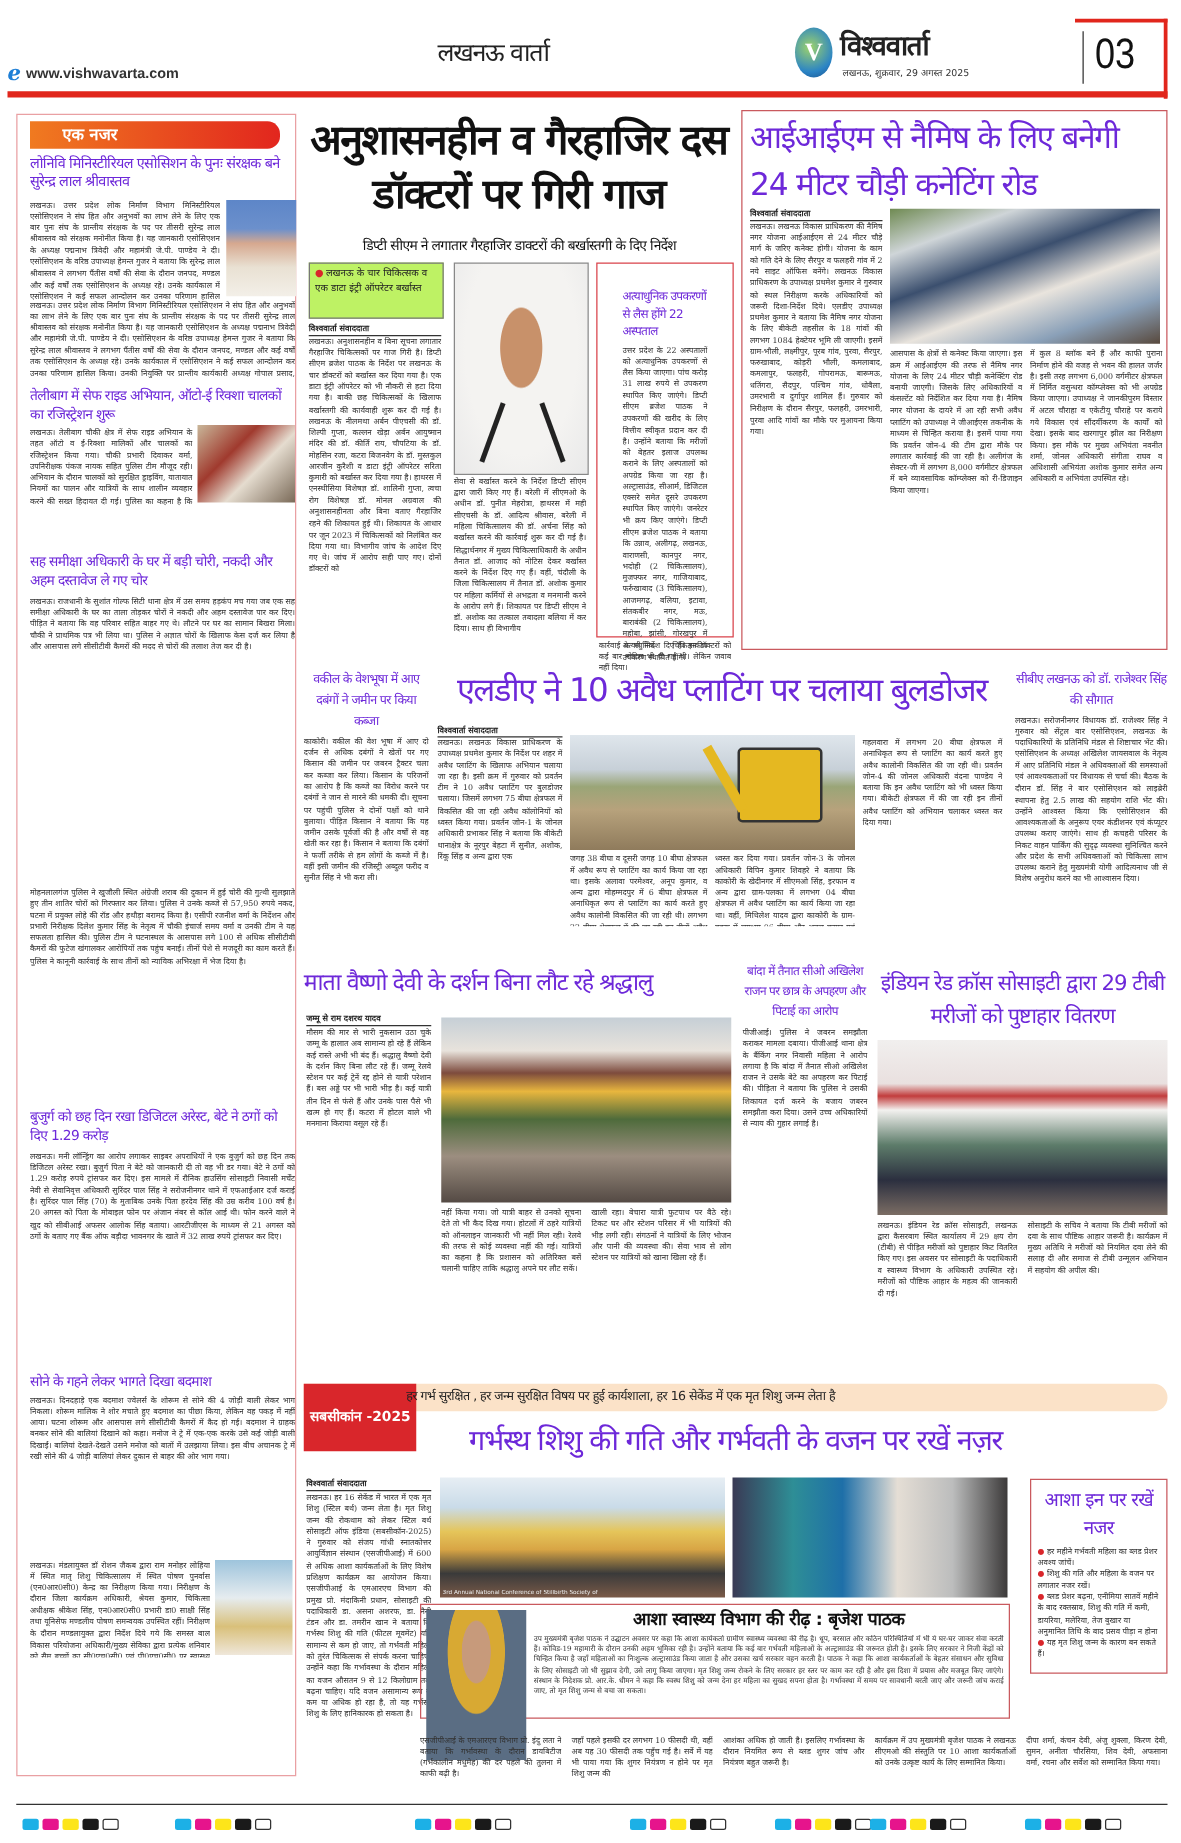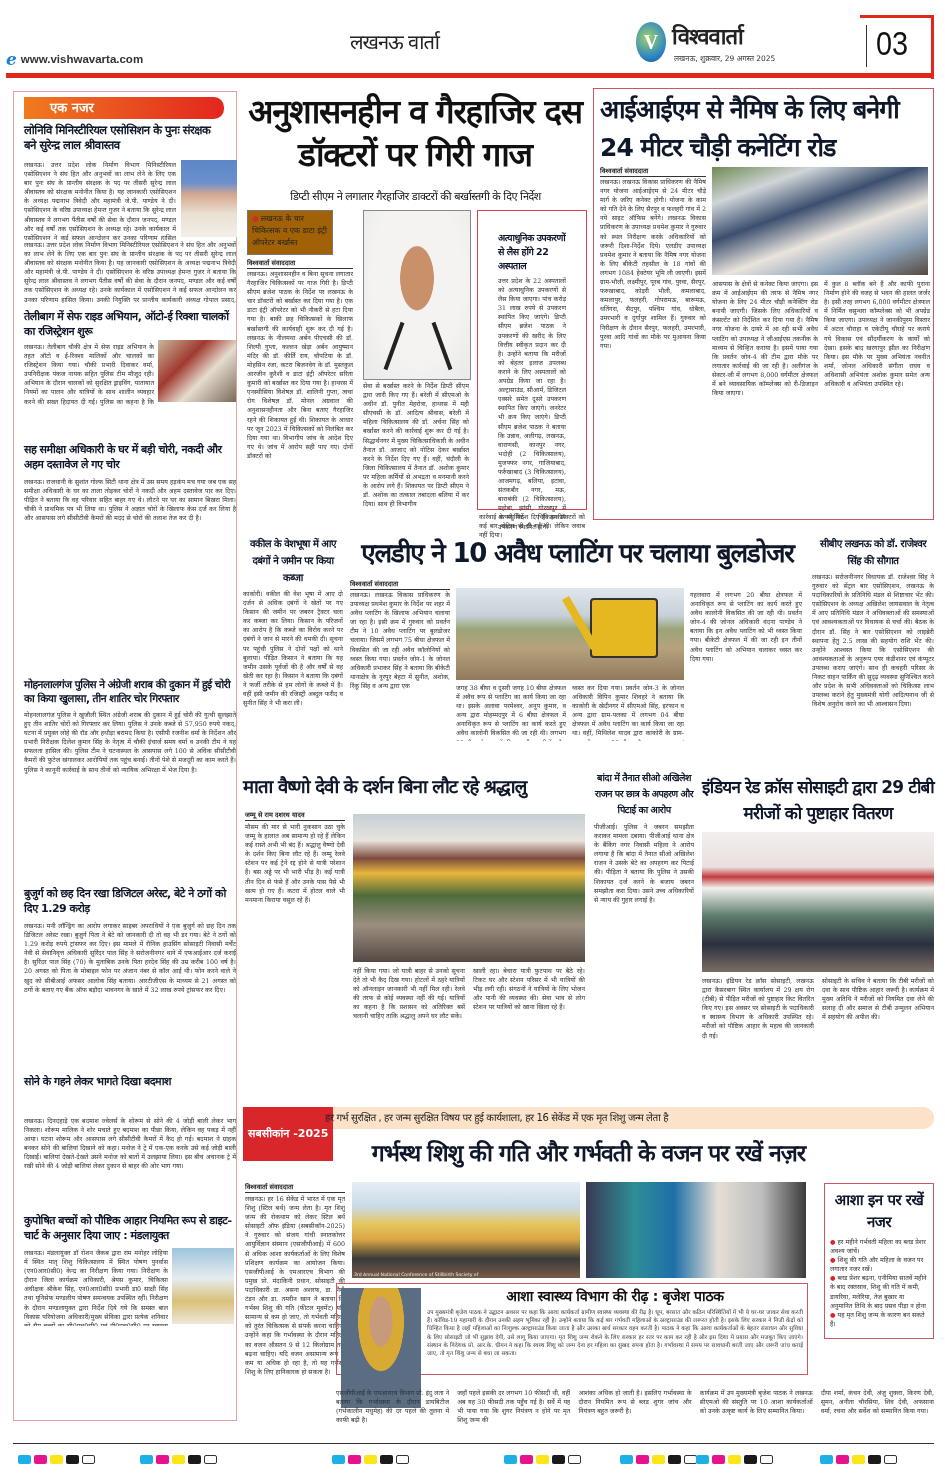--- a/index.html
+++ b/index.html
@@ -1,20 +1,20 @@
 <!DOCTYPE html>
 <html><head>
 <meta charset="utf-8">
 <style>
   html,body{margin:0;padding:0;background:#fff;}
   body{width:945px;height:1474px;position:relative;overflow:hidden;font-family:"DejaVu Sans",sans-serif;color:#222;}
   .abs{position:absolute;}
   .txt{font-family:"DejaVu Serif",serif;font-size:6.3px;line-height:9.1px;color:#333;text-align:justify;overflow:hidden;}
   .hd{font-family:"DejaVu Sans",sans-serif;color:#111;font-weight:bold;letter-spacing:-0.3px;}
-  .hd-light{font-family:"DejaVu Sans",sans-serif;color:#0f172a;font-weight:bold;letter-spacing:-0.5px;}
+  .hd-light{font-family:"DejaVu Sans",sans-serif;color:#6d28d9;font-weight:normal;letter-spacing:-0.5px;}
   .byline{font-family:"DejaVu Sans",sans-serif;font-size:6.5px;font-weight:bold;color:#222;border-bottom:1px solid #333;padding-bottom:1px;}
   .photo{background:linear-gradient(135deg,#b9a58e,#6d7b8c 45%,#cfc7b8 80%,#8a7e6b);overflow:hidden;}
   .redbox{border:1.5px solid #d9424a;}
   .reg{display:flex;gap:3px;align-items:center;}
   .reg span{display:inline-block;width:13px;height:9px;border-radius:2px;}
   .reg .c{background:#1cb0e6}.reg .m{background:#e6148c}.reg .y{background:#fde51a}.reg .k{background:#1a1a1a}
   .reg .x{background:#fff;border:1px solid #333;width:11px;height:7px;position:relative;}
   .bullet::before{content:"●";color:#d9262b;margin-right:2px;}
 </style>
 </head>
@@ -46,39 +46,37 @@
   <div class="abs txt" style="left:10px;top:148px;width:212px;height:64px;">लखनऊ। उत्तर प्रदेश लोक निर्माण विभाग मिनिस्टीरियल एसोसिएशन ने संघ हित और अनुभवों का लाभ लेने के लिए एक बार पुनः संघ के प्रान्तीय संरक्षक के पद पर तीसरी सुरेन्द्र लाल श्रीवास्तव को संरक्षक मनोनीत किया है। यह जानकारी एसोसिएशन के अध्यक्ष पद्मनाभ त्रिवेदी और महामंत्री जे.पी. पाण्डेय ने दी। एसोसिएशन के वरिष्ठ उपाध्यक्ष हेमन्त गुजर ने बताया कि सुरेन्द्र लाल श्रीवास्तव ने लगभग पैंतीस वर्षों की सेवा के दौरान जनपद, मण्डल और कई वर्षों तक एसोसिएशन के अध्यक्ष रहे। उनके कार्यकाल में एसोसिएशन ने कई सफल आन्दोलन कर उनका परिणाम हासिल किया। उनकी नियुक्ति पर प्रान्तीय कार्यकारी अध्यक्ष गोपाल प्रसाद, प्रान्तीय उपाध्यक्ष राजीव श्रीवास्तव, संगठन मंत्री प्रशान्त शर्मा, प्रान्तीय संगठन मंत्री ममता रानी, मण्डल अध्यक्ष लखनऊ आलोक कुमार राम एवं महामंत्री पवन कुमार द्विवेदी और उपाध्यक्ष संजीव सक्सेना, जनपद अध्यक्ष वीर बहादुर यादव, जनपद सचिव शशांक शुक्ला और कोषाध्यक्ष चंदन श्रीवास्तव ने धन्यवाद ज्ञापित किया।</div>
 
   <div class="abs hd-light" style="left:10px;top:217px;width:210px;font-size:11px;line-height:15px;">तेलीबाग में सेफ राइड अभियान, ऑटो-ई रिक्शा चालकों का रजिस्ट्रेशन शुरू</div>
   <div class="abs photo" style="left:144px;top:248px;width:78px;height:62px;background:linear-gradient(135deg,#c9b79a,#a03a2e 35%,#e5dccf 60%,#7a6a58);"></div>
   <div class="abs txt" style="left:10px;top:250px;width:130px;height:64px;">लखनऊ। तेलीबाग चौकी क्षेत्र में सेफ राइड अभियान के तहत ऑटो व ई-रिक्शा मालिकों और चालकों का रजिस्ट्रेशन किया गया। चौकी प्रभारी दिवाकर वर्मा, उपनिरीक्षक पंकज नायक सहित पुलिस टीम मौजूद रही। अभियान के दौरान चालकों को सुरक्षित ड्राइविंग, यातायात नियमों का पालन और यात्रियों के साथ शालीन व्यवहार करने की सख्त हिदायत दी गई। पुलिस का कहना है कि इस पहल का उद्देश्य सार्वजनिक परिवहन को सुरक्षित बनाना और सड़क हादसों पर रोक लगाना है।</div>
   <div class="abs txt" style="left:10px;top:314px;width:212px;height:28px;"></div>
 
   <div class="abs hd-light" style="left:10px;top:350px;width:210px;font-size:11px;line-height:15px;">सह समीक्षा अधिकारी के घर में बड़ी चोरी, नकदी और अहम दस्तावेज ले गए चोर</div>
   <div class="abs txt" style="left:10px;top:385px;width:212px;height:118px;">लखनऊ। राजधानी के सुशांत गोल्फ सिटी थाना क्षेत्र में उस समय हड़कंप मच गया जब एक सह समीक्षा अधिकारी के घर का ताला तोड़कर चोरों ने नकदी और अहम दस्तावेज पार कर दिए। पीड़ित ने बताया कि वह परिवार सहित बाहर गए थे। लौटने पर घर का सामान बिखरा मिला। चौकी ने प्राथमिक पत्र भी लिया था। पुलिस ने अज्ञात चोरों के खिलाफ केस दर्ज कर लिया है और आसपास लगे सीसीटीवी कैमरों की मदद से चोरों की तलाश तेज कर दी है।</div>
 
-  <div class="abs hd-light" style="left:10px;top:585px;width:210px;font-size:10.5px;line-height:14px;">मोहनलालगंज पुलिस ने अंग्रेजी शराब की दुकान में हुई चोरी का किया खुलासा, तीन शातिर चोर गिरफ्तार</div>
   <div class="abs txt" style="left:10px;top:618px;width:212px;height:168px;">मोहनलालगंज पुलिस ने खुजौली स्थित अंग्रेजी शराब की दुकान में हुई चोरी की गुत्थी सुलझाते हुए तीन शातिर चोरों को गिरफ्तार कर लिया। पुलिस ने उनके कब्जे से 57,950 रुपये नकद, घटना में प्रयुक्त लोहे की रॉड और हथौड़ा बरामद किया है। एसीपी रजनीश वर्मा के निर्देशन और प्रभारी निरीक्षक दिलेश कुमार सिंह के नेतृत्व में चौकी इंचार्ज समय वर्मा व उनकी टीम ने यह सफलता हासिल की। पुलिस टीम ने घटनास्थल के आसपास लगे 100 से अधिक सीसीटीवी कैमरों की फुटेज खंगालकर आरोपियों तक पहुंच बनाई। तीनों पेशे से मजदूरी का काम करते हैं। पुलिस ने कानूनी कार्रवाई के साथ तीनों को न्यायिक अभिरक्षा में भेज दिया है।</div>
 
   <div class="abs hd-light" style="left:10px;top:794px;width:210px;font-size:11px;line-height:15px;">बुजुर्ग को छह दिन रखा डिजिटल अरेस्ट, बेटे ने ठगों को दिए 1.29 करोड़</div>
   <div class="abs txt" style="left:10px;top:829px;width:212px;height:172px;">लखनऊ। मनी लॉन्ड्रिंग का आरोप लगाकर साइबर अपराधियों ने एक बुजुर्ग को छह दिन तक डिजिटल अरेस्ट रखा। बुजुर्ग पिता ने बेटे को जानकारी दी तो वह भी डर गया। बेटे ने ठगों को 1.29 करोड़ रुपये ट्रांसफर कर दिए। इस मामले में रौनिक हाउसिंग सोसाइटी निवासी मर्चेंट नेवी से सेवानिवृत्त अधिकारी सुरिंदर पाल सिंह ने सरोजनीनगर थाने में एफआईआर दर्ज कराई है। सुरिंदर पाल सिंह (70) के मुताबिक उनके पिता हरदेव सिंह की उम्र करीब 100 वर्ष है। 20 अगस्त को पिता के मोबाइल फोन पर अंजान नंबर से कॉल आई थी। फोन करने वाले ने खुद को सीबीआई अफसर आलोक सिंह बताया। आरटीजीएस के माध्यम से 21 अगस्त को ठगों के बताए गए बैंक ऑफ बड़ौदा भावनगर के खाते में 32 लाख रुपये ट्रांसफर कर दिए।</div>
 
-  <div class="abs hd-light" style="left:10px;top:982px;width:210px;font-size:11px;line-height:15px;">सोने के गहने लेकर भागते दिखा बदमाश</div>
+  <div class="abs hd-light" style="left:10px;top:1006px;width:210px;font-size:11px;line-height:15px;">सोने के गहने लेकर भागते दिखा बदमाश</div>
   <div class="abs txt" style="left:10px;top:1024px;width:212px;height:92px;">लखनऊ। दिनदहाड़े एक बदमाश ज्वेलर्स के शोरूम से सोने की 4 जोड़ी बाली लेकर भाग निकला। शोरूम मालिक ने शोर मचाते हुए बदमाश का पीछा किया, लेकिन वह पकड़ में नहीं आया। घटना शोरूम और आसपास लगे सीसीटीवी कैमरों में कैद हो गई। बदमाश ने ग्राहक बनकर सोने की बालियां दिखाने को कहा। मनोज ने ट्रे में एक-एक करके उसे कई जोड़ी बाली दिखाईं। बालियां देखते-देखते उसने मनोज को बातों में उलझाया लिया। इस बीच अचानक ट्रे में रखी सोने की 4 जोड़ी बालियां लेकर दुकान से बाहर की ओर भाग गया।</div>
 
-  <div class="abs hd-light" style="left:10px;top:1121px;width:210px;font-size:11px;line-height:15px;">कुपोषित बच्चों को पौष्टिक आहार नियमित रूप से डाइट-चार्ट के अनुसार दिया जाए : मंडलायुक्त</div>
   <div class="abs photo" style="left:158px;top:1156px;width:62px;height:76px;background:linear-gradient(180deg,#9ec4dc,#e6ecef 40%,#d9c07a 70%,#efe7da);"></div>
   <div class="abs txt" style="left:10px;top:1156px;width:144px;height:78px;">लखनऊ। मंडलायुक्त डॉ रोशन जैकब द्वारा राम मनोहर लोहिया में स्थित मातृ शिशु चिकित्सालय में स्थित पोषण पुनर्वास (एन0आर0सी0) केन्द्र का निरीक्षण किया गया। निरीक्षण के दौरान जिला कार्यक्रम अधिकारी, श्रेयस कुमार, चिकित्सा अधीक्षक श्रीकेश सिंह, एन0आर0सी0 प्रभारी डा0 साक्षी सिंह तथा यूनिसेफ मण्डलीय पोषण समन्वयक उपस्थित रहीं। निरीक्षण के दौरान मण्डलायुक्त द्वारा निर्देश दिये गये कि समस्त बाल विकास परियोजना अधिकारी/मुख्य सेविका द्वारा प्रत्येक शनिवार को सैम बच्चों का सी0एच0सी0 एवं पी0एच0सी0 पर स्वास्थ्य परीक्षण कर अति गंभीर सैम बच्चों को बलरामपुर एवं डा0 राम मनोहर लोहिया अस्पताल में स्थित एन0आर0सी0 में भर्ती कराया जाए। समस्त सैम बच्चों का फालो-अप एम0ओ0आई0सी0 के द्वारा सत्यापित किया जाए।</div>
   <div class="abs txt" style="left:10px;top:1234px;width:212px;height:88px;"></div>
 </div>
 
 <div class="abs" style="left:243px;top:88px;width:345px;height:440px;">
   <div class="abs hd" style="left:2px;top:2px;width:340px;font-size:33px;line-height:43px;text-align:center;letter-spacing:-1.3px;">अनुशासनहीन व गैरहाजिर दस डॉक्टरों पर गिरी गाज</div>
   <div class="abs" style="left:0;top:100px;width:345px;font-family:'DejaVu Sans',sans-serif;font-size:11px;color:#111;text-align:center;letter-spacing:-0.5px;">डिप्टी सीएम ने लगातार गैरहाजिर डाक्टरों की बर्खास्तगी के दिए निर्देश</div>
-  <div class="abs" style="left:4px;top:122px;width:86px;height:45px;background:#a16207;border:1px solid #777;padding:2px 4px;box-sizing:border-box;">
+  <div class="abs" style="left:4px;top:122px;width:108px;height:45px;background:#bef264;border:1px solid #777;padding:2px 4px;box-sizing:border-box;">
     <span class="bullet" style="font-family:'DejaVu Sans',sans-serif;font-size:7.8px;line-height:12px;color:#222;display:block;">लखनऊ के चार चिकित्सक व एक डाटा इंट्री ऑपरेटर बर्खास्त</span>
   </div>
   <div class="abs photo" style="left:120px;top:122px;width:106px;height:168px;background:radial-gradient(ellipse at 50% 40%,#c8916a 0 22%,#f4f3f1 23% 60%,#e9e9e9 100%);border:1px solid #888;">
     <div style="position:absolute;left:28px;top:110px;width:4px;height:50px;background:#222;transform:rotate(20deg);"></div>
     <div style="position:absolute;left:76px;top:110px;width:4px;height:50px;background:#222;transform:rotate(-20deg);"></div>
   </div>
   <div class="abs redbox" style="left:234px;top:122px;width:110px;height:300px;box-sizing:border-box;padding:20px;">
     <div class="hd-light" style="font-size:9.5px;line-height:14px;">अत्याधुनिक उपकरणों से लैस होंगे 22 अस्पताल</div>
     <div class="txt" style="margin-top:3px;height:258px;">उत्तर प्रदेश के 22 अस्पतालों को अत्याधुनिक उपकरणों से लैस किया जाएगा। पांच करोड़ 31 लाख रुपये से उपकरण स्थापित किए जाएंगे। डिप्टी सीएम ब्रजेश पाठक ने उपकरणों की खरीद के लिए वित्तीय स्वीकृत प्रदान कर दी है। उन्होंने बताया कि मरीजों को बेहतर इलाज उपलब्ध कराने के लिए अस्पतालों को अपग्रेड किया जा रहा है। अल्ट्रासाउंड, सीआर्म, डिजिटल एक्सरे समेत दूसरे उपकरण स्थापित किए जाएंगे। जनरेटर भी क्रय किए जाएंगे। डिप्टी सीएम ब्रजेश पाठक ने बताया कि उन्नाव, अलीगढ़, लखनऊ, वाराणसी, कानपुर नगर, भदोही (2 चिकित्सालय), मुजफ्फर नगर, गाजियाबाद, फर्रुखाबाद (3 चिकित्सालय), आजमगढ़, बलिया, इटावा, संतकबीर नगर, मऊ, बाराबंकी (2 चिकित्सालय), महोबा, झांसी, गोरखपुर में अत्याधुनिक चिकित्सकीय उपकरण स्थापित होंगे।</div>
   </div>

